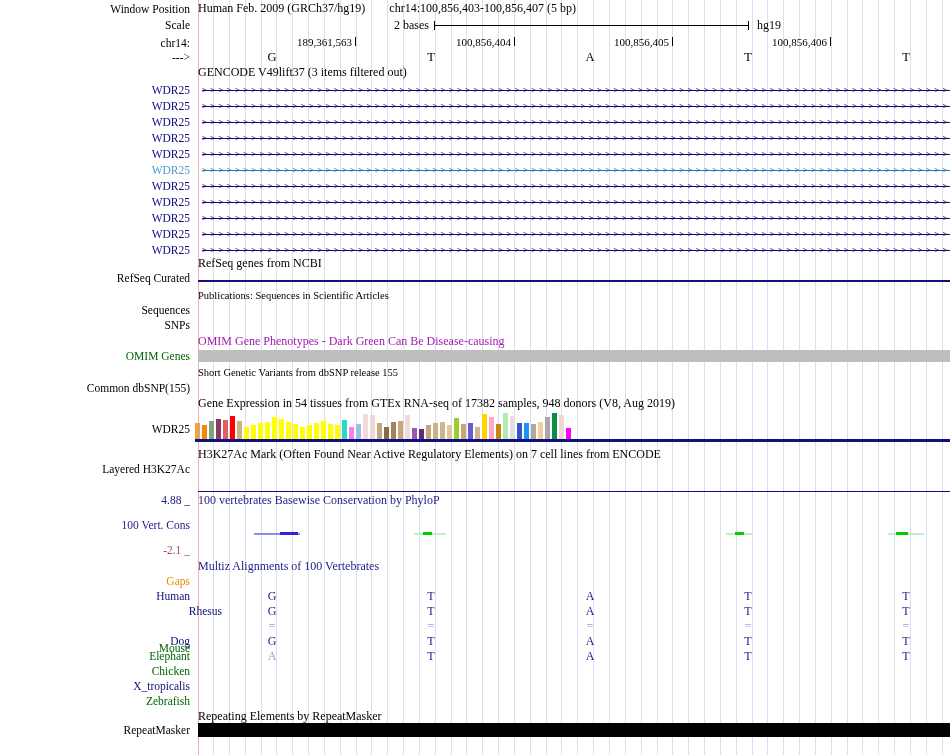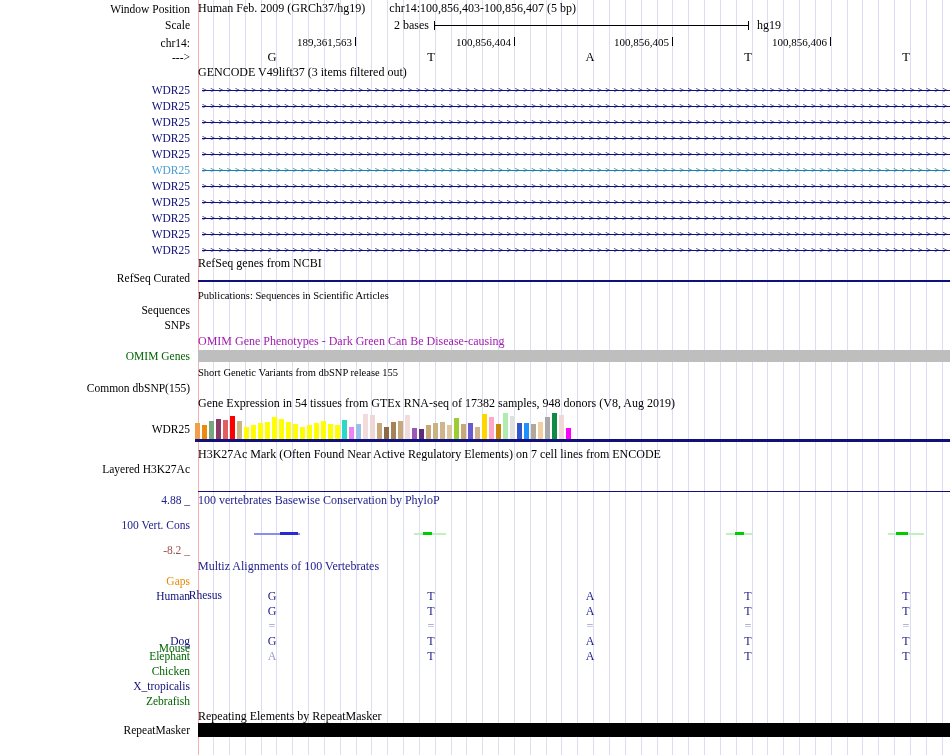--- a/index.html
+++ b/index.html
@@ -207,32 +207,32 @@
   <div id="consmarks">
       <div class="consmark" style="left: 214px; width: 46px; top: 533px; height: 2px; background: rgb(140, 140, 236);"></div>
       <div class="consmark" style="left: 240px; width: 18px; top: 531.5px; height: 3.5px; background: rgb(42, 42, 208);"></div>
       <div class="consmark" style="left: 374px; width: 32px; top: 533px; height: 2px; background: rgb(192, 240, 192);"></div>
       <div class="consmark" style="left: 383px; width: 9px; top: 531.5px; height: 3.5px; background: rgb(0, 204, 0);"></div>
       <div class="consmark" style="left: 686px; width: 27px; top: 533px; height: 2px; background: rgb(192, 240, 192);"></div>
       <div class="consmark" style="left: 695px; width: 9px; top: 531.5px; height: 3.5px; background: rgb(0, 204, 0);"></div>
       <div class="consmark" style="left: 848px; width: 36px; top: 533px; height: 2px; background: rgb(192, 240, 192);"></div>
       <div class="consmark" style="left: 856px; width: 12px; top: 531.5px; height: 3.5px; background: rgb(0, 204, 0);"></div>
     </div>
-  <div class="lab" style="top:543px;color:#A05050">-8.2 _</div>
+  <div class="lab" style="top:543px;color:#A05050">-2.1 _</div>
 
   <div class="title" style="top:560px;color:#22228C">Multiz Alignments of 100 Vertebrates</div>
   <div id="multiz">
       <div class="lab" style="top: 574px; color: rgb(230, 138, 0);">Gaps</div>
       <div class="lab" style="top: 589px; color: rgb(16, 16, 122);">Human</div>
       <div class="mcell" style="left: 232px; top: 589px; color: rgb(34, 34, 140);">G</div>
       <div class="mcell" style="left: 391px; top: 589px; color: rgb(34, 34, 140);">T</div>
       <div class="mcell" style="left: 550px; top: 589px; color: rgb(34, 34, 140);">A</div>
       <div class="mcell" style="left: 708px; top: 589px; color: rgb(34, 34, 140);">T</div>
       <div class="mcell" style="left: 866px; top: 589px; color: rgb(34, 34, 140);">T</div>
-      <div class="lab" style="top: 588px; color: rgb(16, 16, 122); padding-left: 32px;">Rhesus</div>
+      <div class="lab" style="top: 604px; color: rgb(16, 16, 122); padding-left: 32px;">Rhesus</div>
       <div class="mcell" style="left: 232px; top: 604px; color: rgb(34, 34, 140);">G</div>
       <div class="mcell" style="left: 391px; top: 604px; color: rgb(34, 34, 140);">T</div>
       <div class="mcell" style="left: 550px; top: 604px; color: rgb(34, 34, 140);">A</div>
       <div class="mcell" style="left: 708px; top: 604px; color: rgb(34, 34, 140);">T</div>
       <div class="mcell" style="left: 866px; top: 604px; color: rgb(34, 34, 140);">T</div>
       <div class="lab" style="top: 641px; color: rgb(0, 100, 0);">Mouse</div>
       <div class="mcell" style="left: 232px; top: 619px; color: rgb(152, 152, 204);">=</div>
       <div class="mcell" style="left: 391px; top: 619px; color: rgb(152, 152, 204);">=</div>
       <div class="mcell" style="left: 550px; top: 619px; color: rgb(152, 152, 204);">=</div>
       <div class="mcell" style="left: 708px; top: 619px; color: rgb(152, 152, 204);">=</div>

